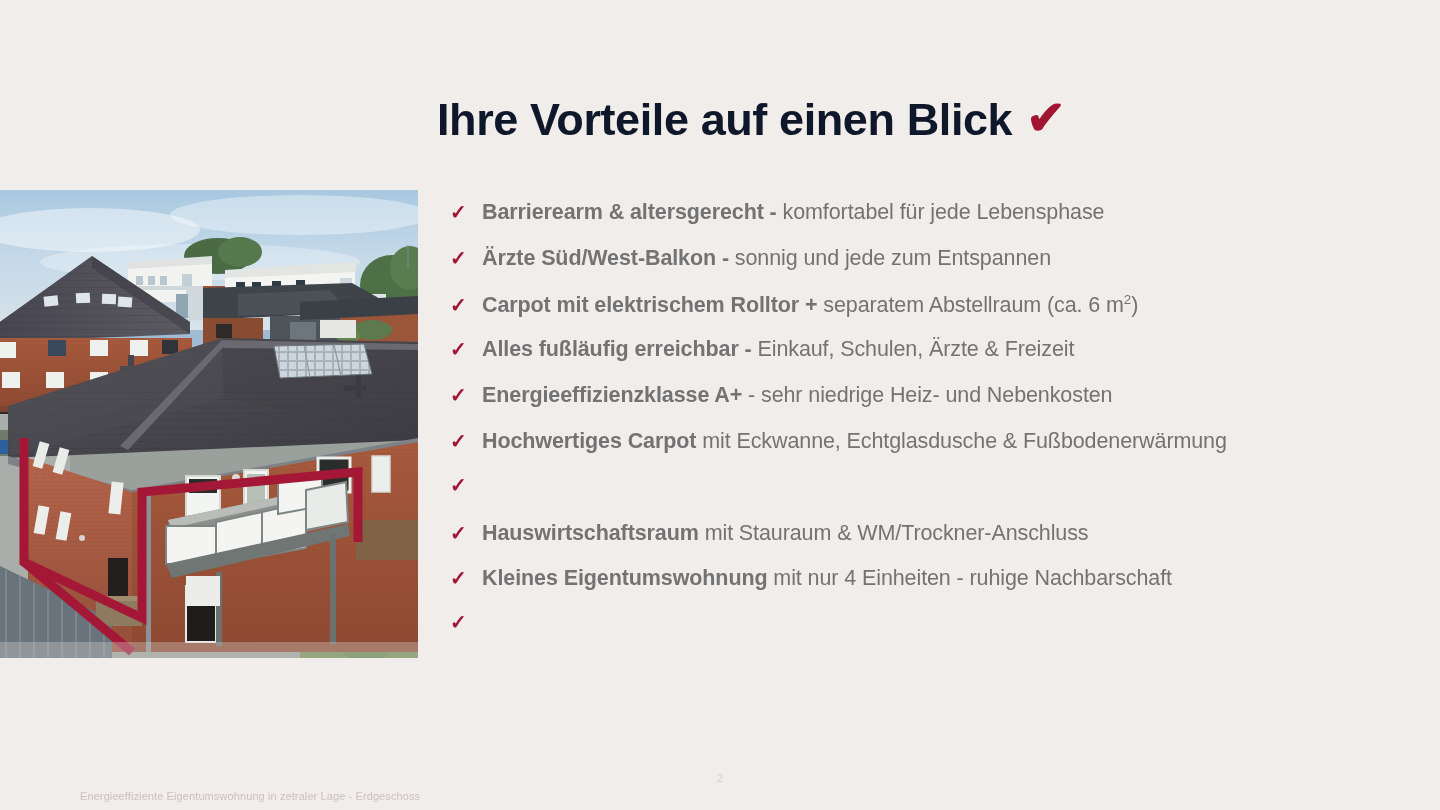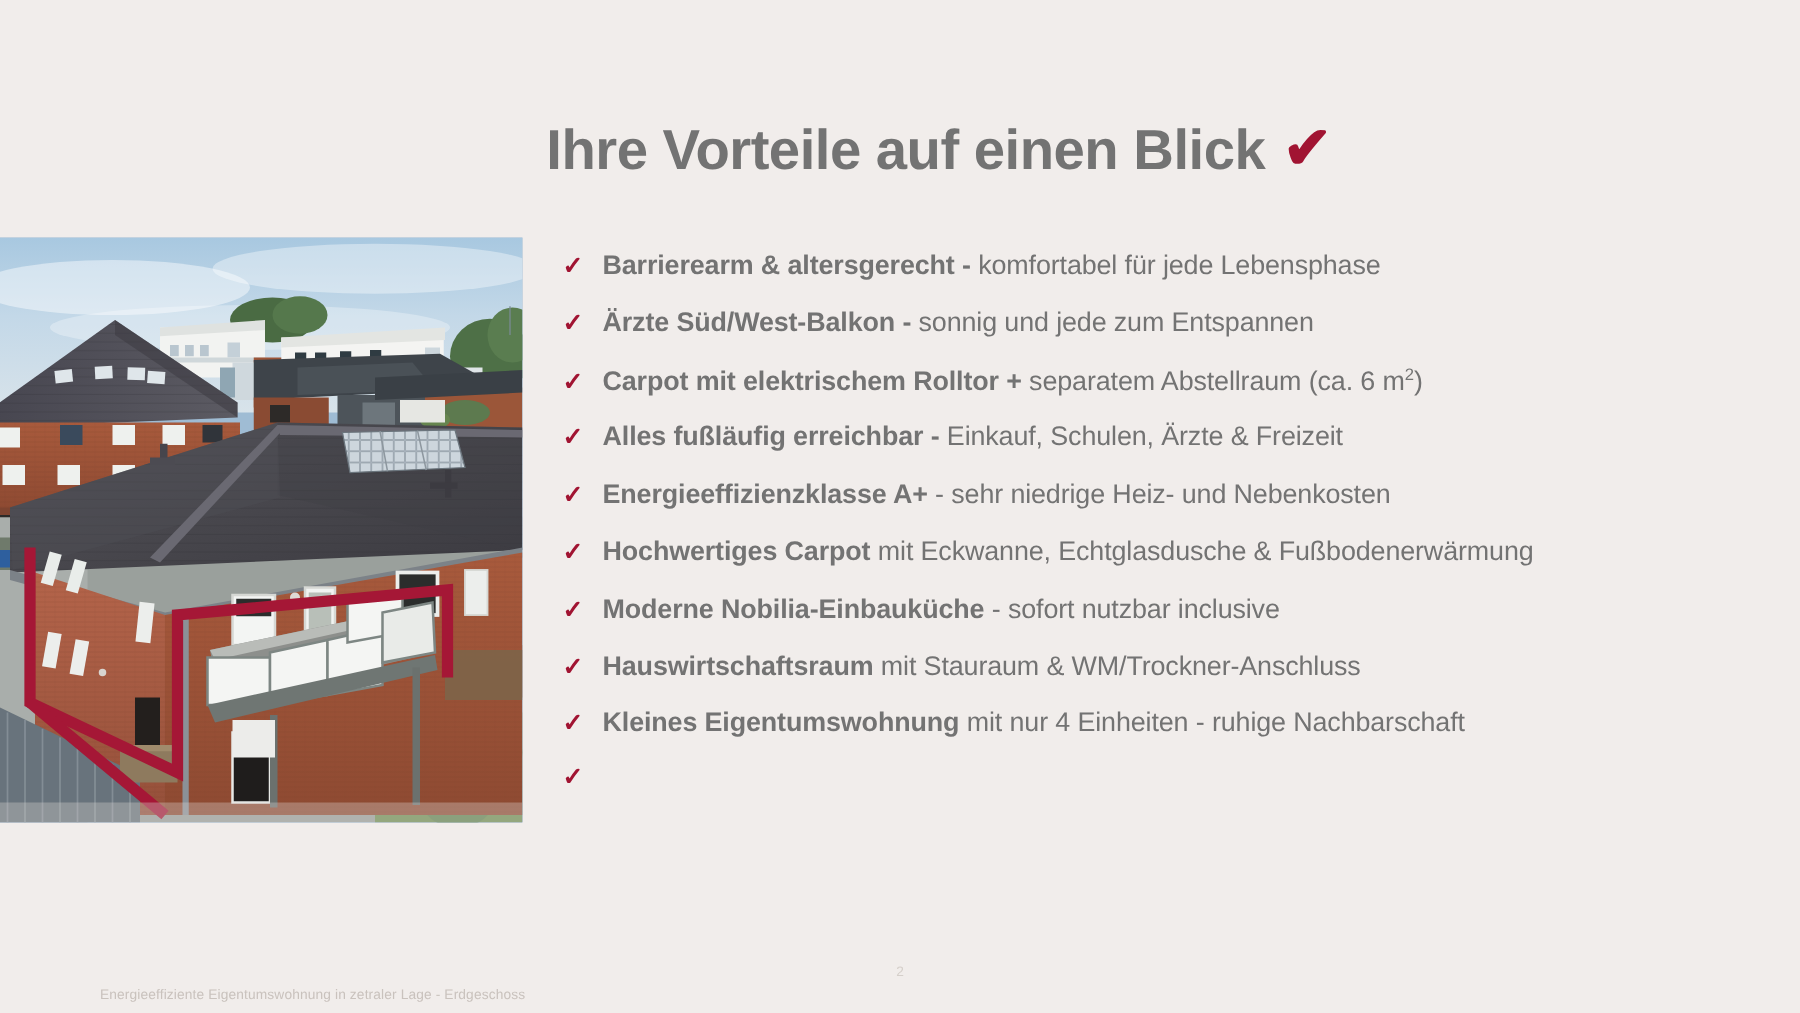--- a/index.html
+++ b/index.html
@@ -17,21 +17,21 @@
   
   #title-block {
     position:absolute;
     left:437px; top:96px;
     display:flex; align-items:center; gap:14px;
     white-space:nowrap;
   }
   #title-text {
     font-size:45px;
     font-weight:bold;
-    color:#737373;
+    color:#0f172a;
     letter-spacing:-0.4px;
     line-height:1.05;
   }
   #title-check {
     color:#a11432;
     font-size:47px;
     line-height:1;
     font-weight:bold;
     transform:translateY(-2px);
   }
@@ -320,21 +320,20 @@
       <div class="bullet">
         <span class="bullet-check">✓</span>
         <span class="bullet-text"><span class="b">Energieeffizienzklasse A+</span><span> - sehr niedrige Heiz- und Nebenkosten</span></span>
       </div>
       <div class="bullet">
         <span class="bullet-check">✓</span>
         <span class="bullet-text"><span class="b">Hochwertiges Carpot</span><span> mit Eckwanne, Echtglasdusche &amp; Fußbodenerwärmung</span></span>
       </div>
       <div class="bullet">
         <span class="bullet-check">✓</span>
-        <span class="bullet-text"><span class="b">Moderne Nobilia-Einbauküche</span><span> - sofort nutzbar inclusive</span></span>
       </div>
       <div class="bullet">
         <span class="bullet-check">✓</span>
         <span class="bullet-text"><span class="b">Hauswirtschaftsraum</span><span> mit Stauraum &amp; WM/Trockner-Anschluss</span></span>
       </div>
       <div class="bullet">
         <span class="bullet-check">✓</span>
         <span class="bullet-text"><span class="b">Kleines Eigentumswohnung</span><span> mit nur 4 Einheiten - ruhige Nachbarschaft</span></span>
       </div>
       <div class="bullet">

